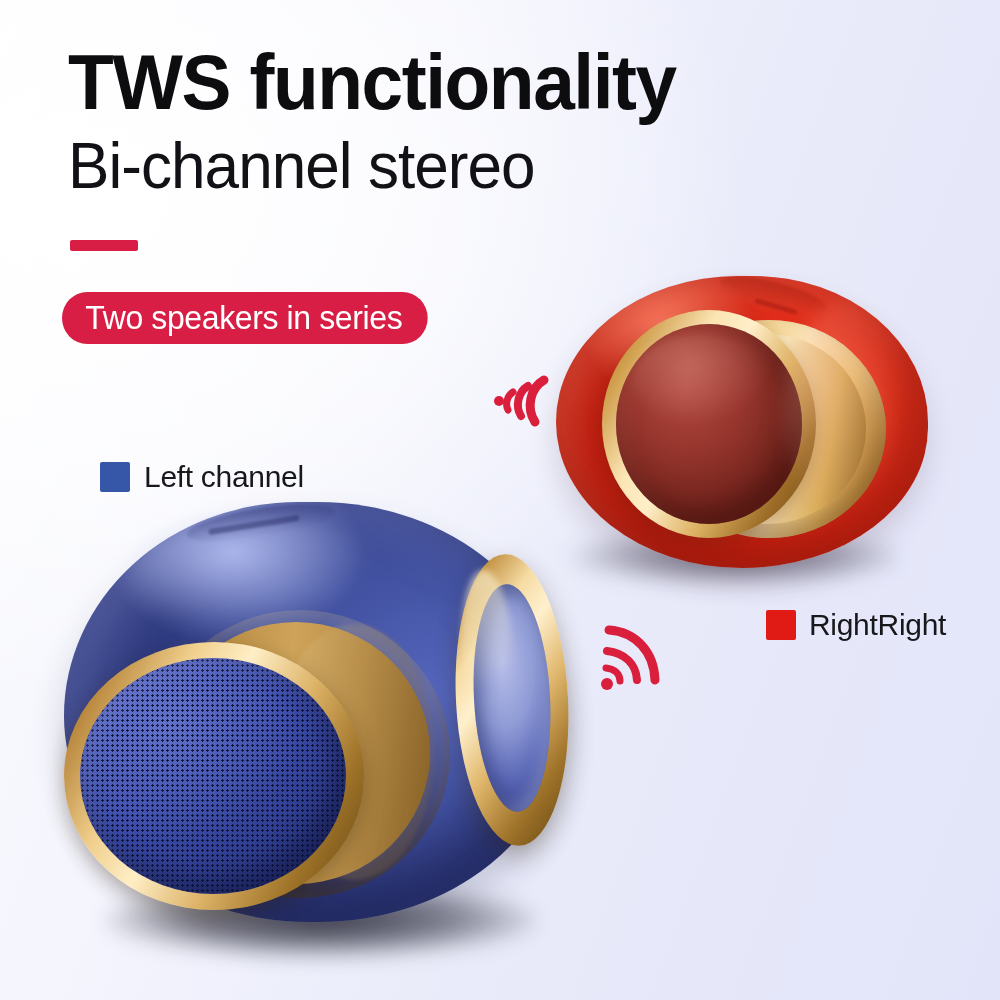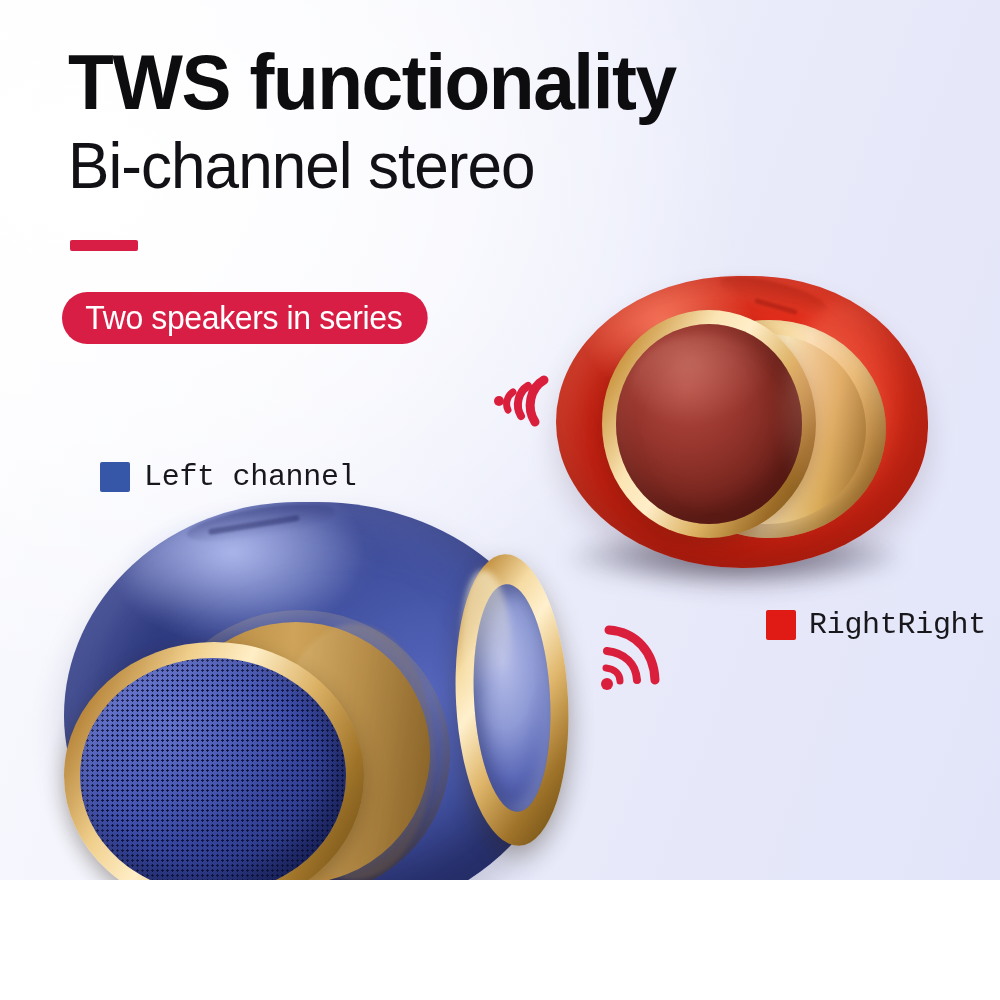--- a/index.html
+++ b/index.html
@@ -4,21 +4,21 @@
 <title>TWS functionality</title>
 <style>
   html, body {
     margin: 0;
     padding: 0;
     background: #ffffff;
   }
   #poster {
     position: relative;
     width: 1000px;
-    height: 880px;
+    height: 1000px;
     overflow: hidden;
     font-family: "Liberation Sans", "DejaVu Sans", sans-serif;
     background:
       radial-gradient(ellipse 900px 700px at 10% 20%, #ffffff 0%, rgba(255,255,255,0.65) 38%, rgba(255,255,255,0) 72%),
       linear-gradient(110deg, #fdfdff 0%, #f4f5fd 30%, #e9ebfa 60%, #e2e4f9 100%);
   }
 
   
   .headline {
     position: absolute;
@@ -72,21 +72,20 @@
     transform-origin: left center;
   }
 
   
   .legend {
     position: absolute;
     display: flex;
     align-items: center;
     gap: 14px;
     white-space: nowrap;
-    font-family: Liberation Mono, monospace;
   }
   .legend-left  { left: 100px; top: 460px; }
   .legend-right { left: 766px; top: 608px; gap: 13px; }
   .swatch {
     width: 30px;
     height: 30px;
     border-radius: 2px;
     flex: 0 0 auto;
   }
   .legend-label {

